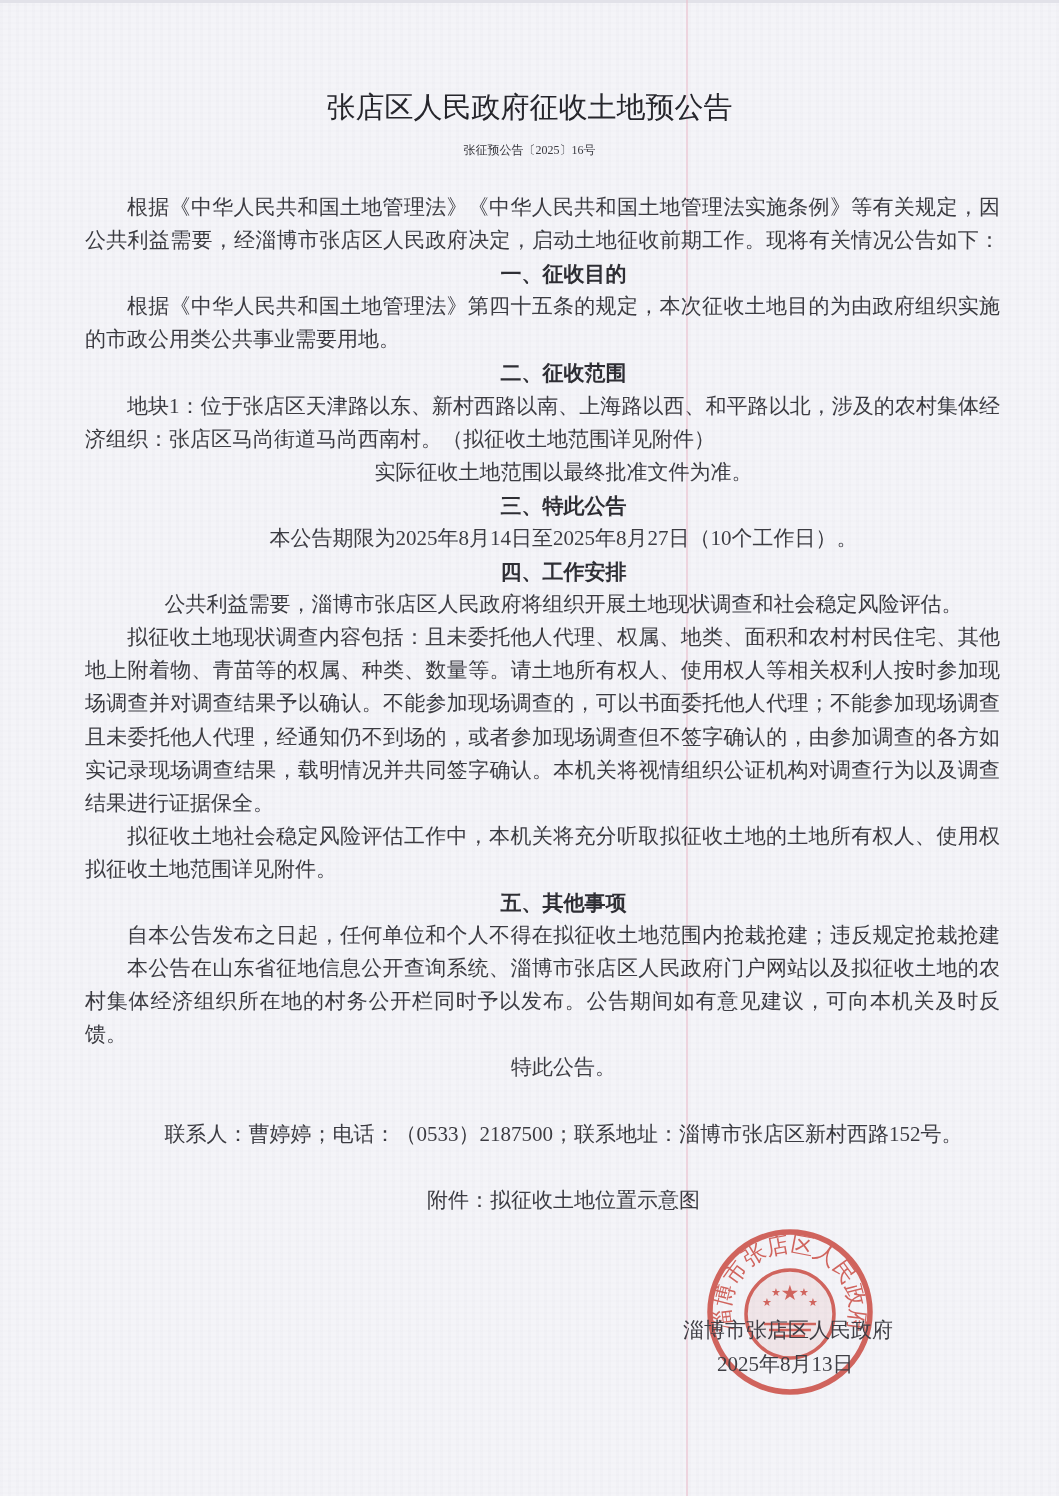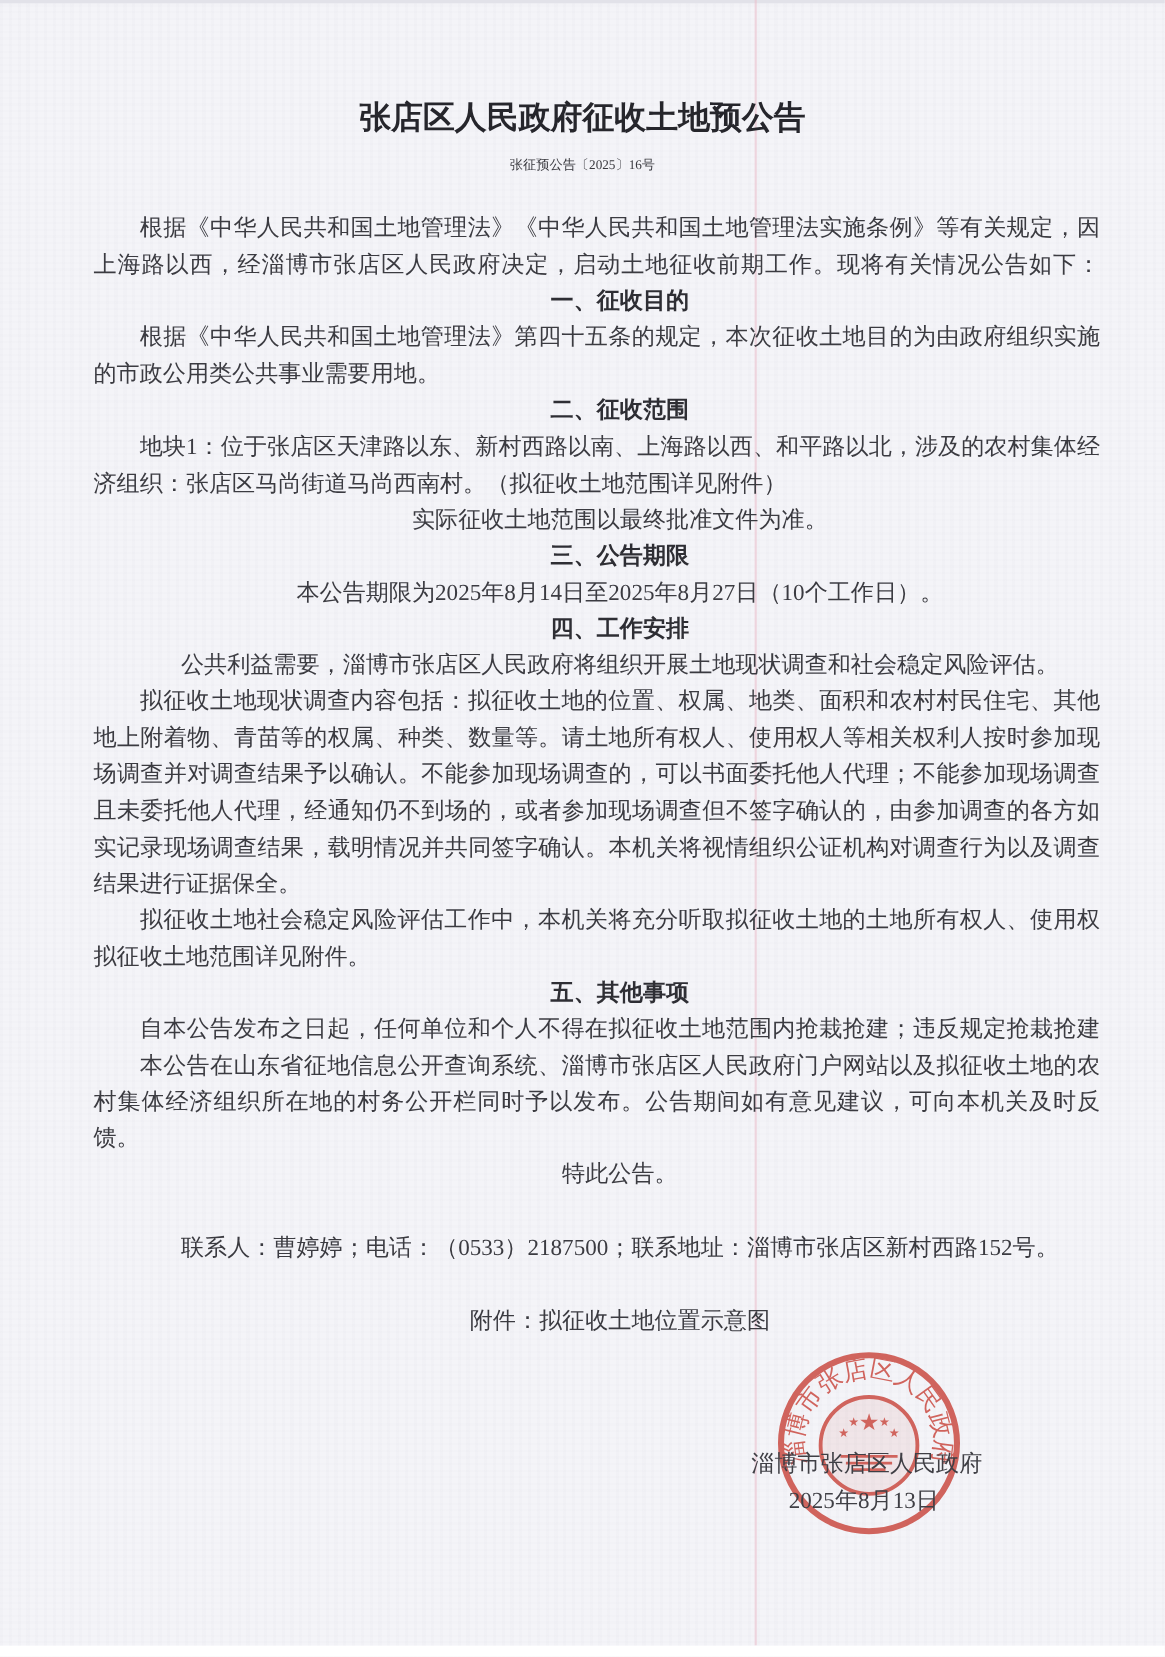--- a/index.html
+++ b/index.html
@@ -23,21 +23,21 @@
     position: absolute; left: 0; top: 1496px; width: 1059px; height: 10px;
     background: #ffffff;
   }
   .fold-line {
     position: absolute; left: 686px; top: 0; width: 2px; height: 1496px;
     background: #e9c3cf; opacity: 0.65;
   }
   .doc-title {
     position: absolute; left: 0; top: 88px; width: 1059px;
     text-align: center;
-    font-size: 29px; font-weight: 700; color: #26262c;
+    font-size: 29px; font-weight: 400; color: #26262c;
     letter-spacing: 0px; line-height: 38px;
   }
   .doc-number {
     position: absolute; left: 0; top: 136px; width: 1059px;
     text-align: center;
     font-size: 12px; color: #38383e; line-height: 28px;
   }
   .body-block {
     position: absolute; left: 85px; top: 191px; width: 915px;
   }
@@ -79,33 +79,33 @@
 
 <div class="page">
   <div class="top-edge"></div>
   <div class="fold-line"></div>
 
   <div class="doc-title">张店区人民政府征收土地预公告</div>
   <div class="doc-number">张征预公告〔2025〕16号</div>
 
   <div class="body-block">
     <div class="ln ind fill">根据《中华人民共和国土地管理法》《中华人民共和国土地管理法实施条例》等有关规定，因</div>
-    <div class="ln fill">上海路以西，经淄博市张店区人民政府决定，启动土地征收前期工作。现将有关情况公告如下：</div>
+    <div class="ln fill">公共利益需要，经淄博市张店区人民政府决定，启动土地征收前期工作。现将有关情况公告如下：</div>
     <div class="ln ind bold">一、征收目的</div>
     <div class="ln ind fill">根据《中华人民共和国土地管理法》第四十五条的规定，本次征收土地目的为由政府组织实施</div>
     <div class="ln">的市政公用类公共事业需要用地。</div>
     <div class="ln ind bold">二、征收范围</div>
     <div class="ln ind fill">地块1：位于张店区天津路以东、新村西路以南、上海路以西、和平路以北，涉及的农村集体经</div>
     <div class="ln">济组织：张店区马尚街道马尚西南村。（拟征收土地范围详见附件）</div>
     <div class="ln ind">实际征收土地范围以最终批准文件为准。</div>
-    <div class="ln ind bold">三、公告期限</div>
+    <div class="ln ind bold">三、特此公告</div>
     <div class="ln ind">本公告期限为2025年8月14日至2025年8月27日（10个工作日）。</div>
     <div class="ln ind bold">四、工作安排</div>
     <div class="ln ind">公共利益需要，淄博市张店区人民政府将组织开展土地现状调查和社会稳定风险评估。</div>
-    <div class="ln ind fill">拟征收土地现状调查内容包括：拟征收土地的位置、权属、地类、面积和农村村民住宅、其他</div>
+    <div class="ln ind fill">拟征收土地现状调查内容包括：且未委托他人代理、权属、地类、面积和农村村民住宅、其他</div>
     <div class="ln fill">地上附着物、青苗等的权属、种类、数量等。请土地所有权人、使用权人等相关权利人按时参加现</div>
     <div class="ln fill">场调查并对调查结果予以确认。不能参加现场调查的，可以书面委托他人代理；不能参加现场调查</div>
     <div class="ln fill">且未委托他人代理，经通知仍不到场的，或者参加现场调查但不签字确认的，由参加调查的各方如</div>
     <div class="ln fill">实记录现场调查结果，载明情况并共同签字确认。本机关将视情组织公证机构对调查行为以及调查</div>
     <div class="ln">结果进行证据保全。</div>
     <div class="ln ind fill">拟征收土地社会稳定风险评估工作中，本机关将充分听取拟征收土地的土地所有权人、使用权</div>
     <div class="ln">拟征收土地范围详见附件。</div>
     <div class="ln ind bold">五、其他事项</div>
     <div class="ln ind fill">自本公告发布之日起，任何单位和个人不得在拟征收土地范围内抢栽抢建；违反规定抢栽抢建</div>
     <div class="ln ind fill">本公告在山东省征地信息公开查询系统、淄博市张店区人民政府门户网站以及拟征收土地的农</div>

